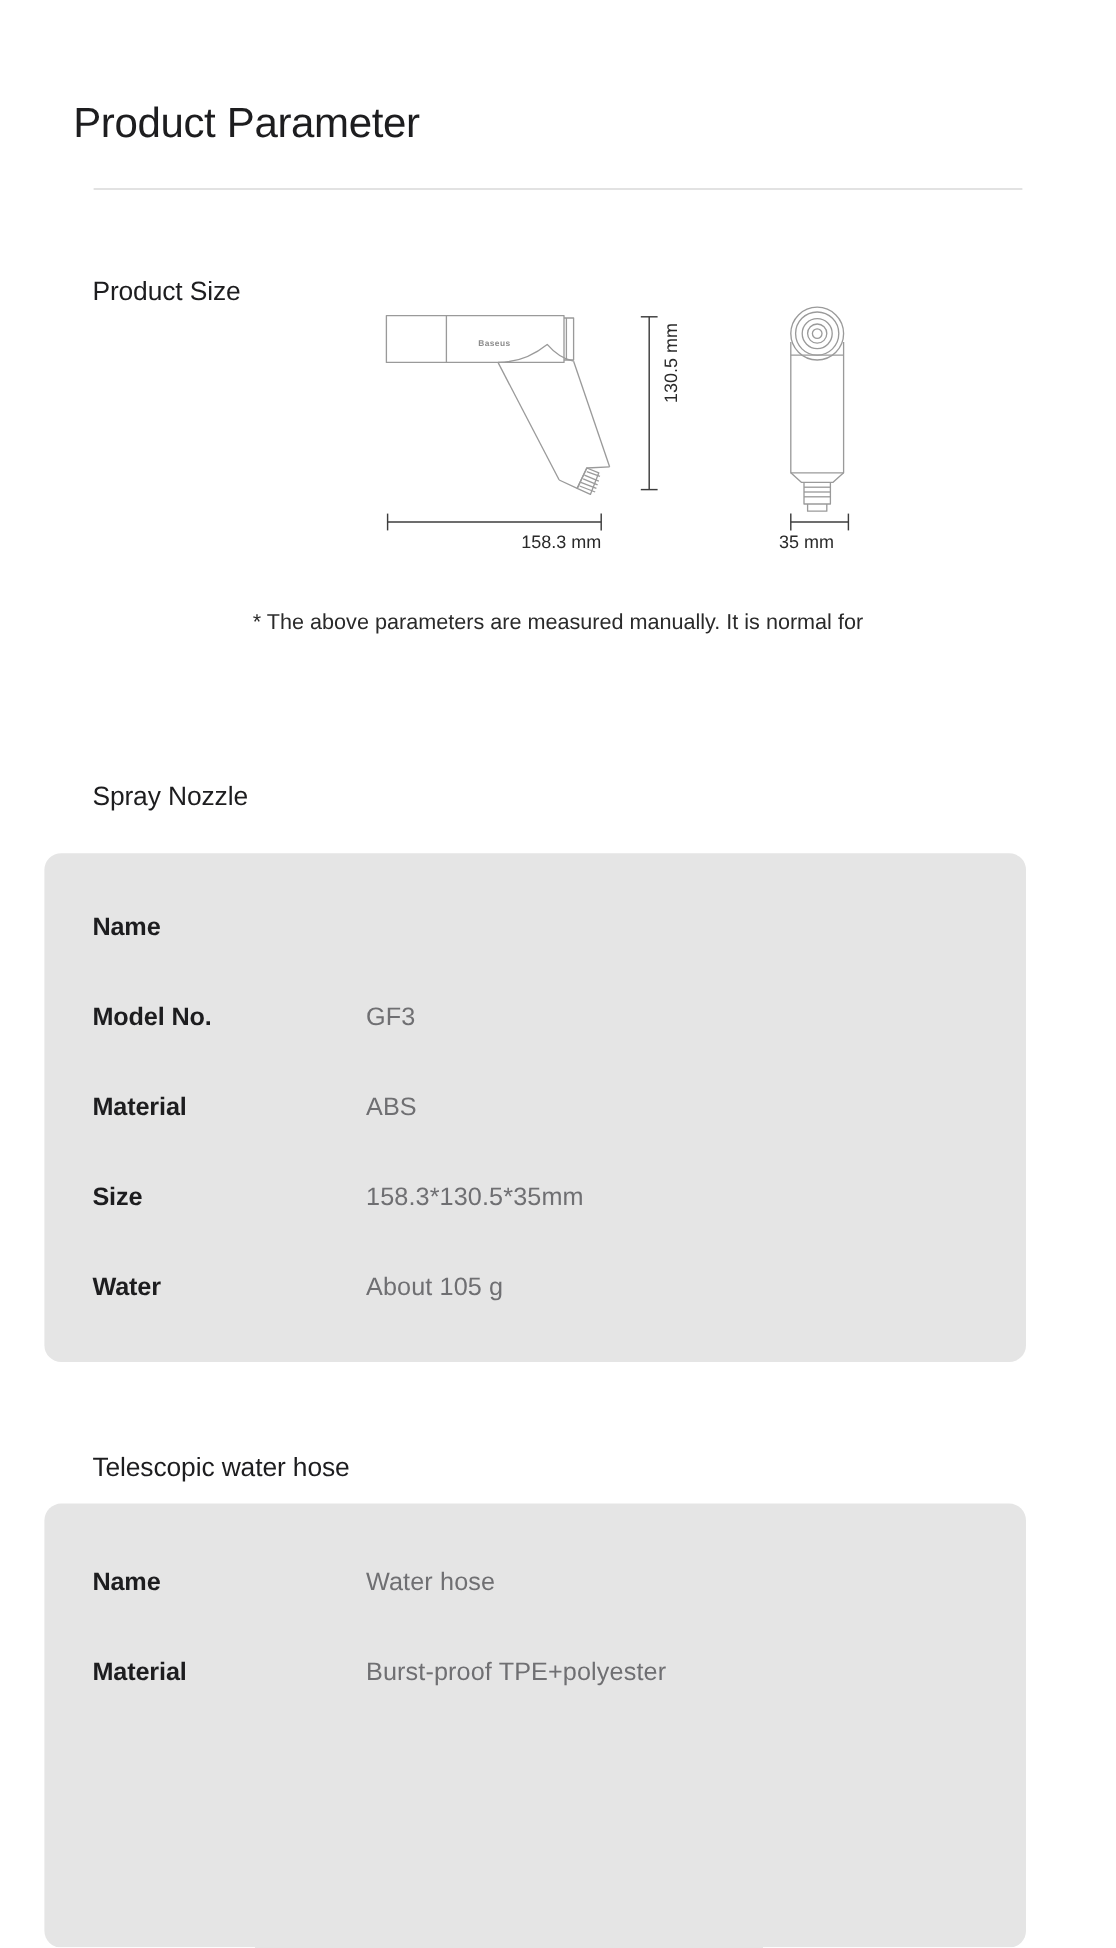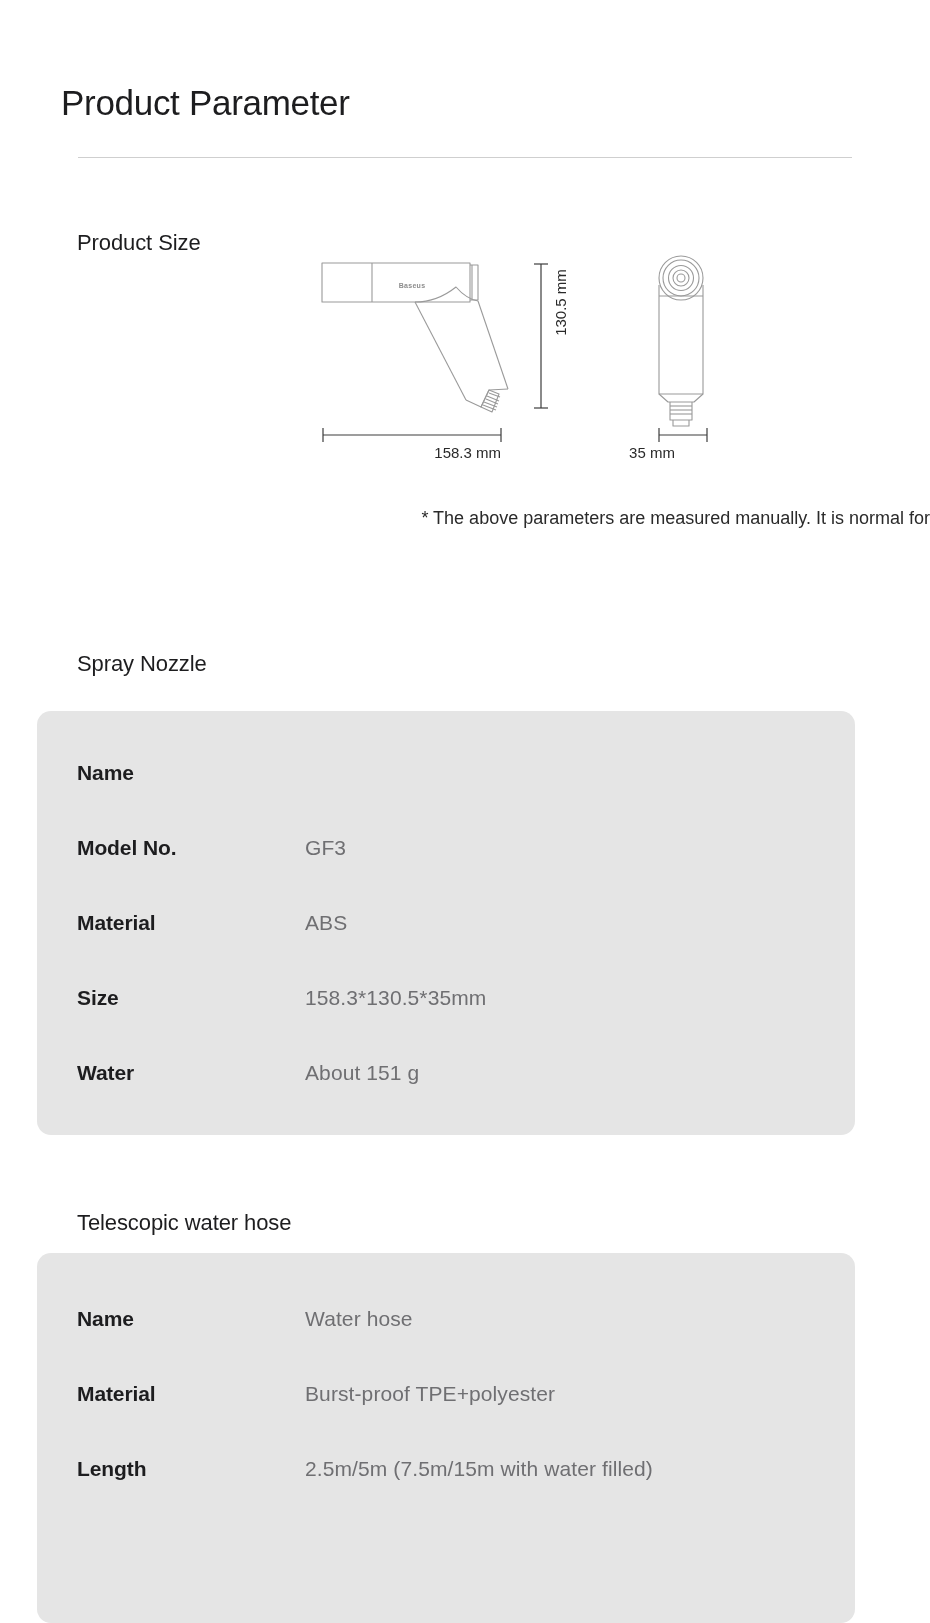--- a/index.html
+++ b/index.html
@@ -65,21 +65,21 @@
     top: 250px;
     width: 930px;
     height: 230px;
   }
 
   .diagram-note {
     position: absolute;
     left: 0;
     top: 505px;
     width: 930px;
-    text-align: right;
+    text-align: center;
     font-size: 18px;
     line-height: 1.45;
     color: #2a2a2a;
   }
   .diagram-note .note-line {
     display: block;
   }
 
   
   .spec-card {
@@ -199,21 +199,21 @@
       </g>
     </svg>
 
     <div style="position:absolute; left:323px; top:194px; width:178px; text-align:right;
                 font-size:15px; color:#2a2a2a;">158.3 mm</div>
 
     <div style="position:absolute; left:520px; top:44px; width:80px;
                 transform:rotate(-90deg); transform-origin:center center;
                 text-align:center; font-size:15px; color:#2a2a2a;">130.5 mm</div>
 
-    <div style="position:absolute; left:612px; top:194px; width:80px; text-align:center;
+    <div style="position:absolute; left:632px; top:194px; width:80px; text-align:center;
                 font-size:15px; color:#2a2a2a;">35 mm</div>
   </div>
 
   <div class="diagram-note">
     <span class="note-line">* The above parameters are measured manually. It is normal for</span>
   </div>
 
   <h2 class="section-heading h-spray">Spray Nozzle</h2>
 
   <div class="spec-card card-spray">
@@ -227,34 +227,30 @@
     <div class="spec-row">
       <div class="spec-label">Material</div>
       <div class="spec-value">ABS</div>
     </div>
     <div class="spec-row">
       <div class="spec-label">Size</div>
       <div class="spec-value">158.3*130.5*35mm</div>
     </div>
     <div class="spec-row">
       <div class="spec-label">Water</div>
-      <div class="spec-value">About 151 g</div>
+      <div class="spec-value">About 105 g</div>
     </div>
   </div>
 
   <h2 class="section-heading h-hose">Telescopic water hose</h2>
 
   <div class="spec-card card-hose">
     <div class="spec-row">
       <div class="spec-label">Name</div>
       <div class="spec-value">Water hose</div>
     </div>
     <div class="spec-row">
       <div class="spec-label">Material</div>
       <div class="spec-value">Burst-proof TPE+polyester</div>
     </div>
-    <div class="spec-row">
-      <div class="spec-label">Length</div>
-      <div class="spec-value">2.5m/5m (7.5m/15m with water filled)</div>
-    </div>
   </div>
 
 </div>
 
 </body></html>

